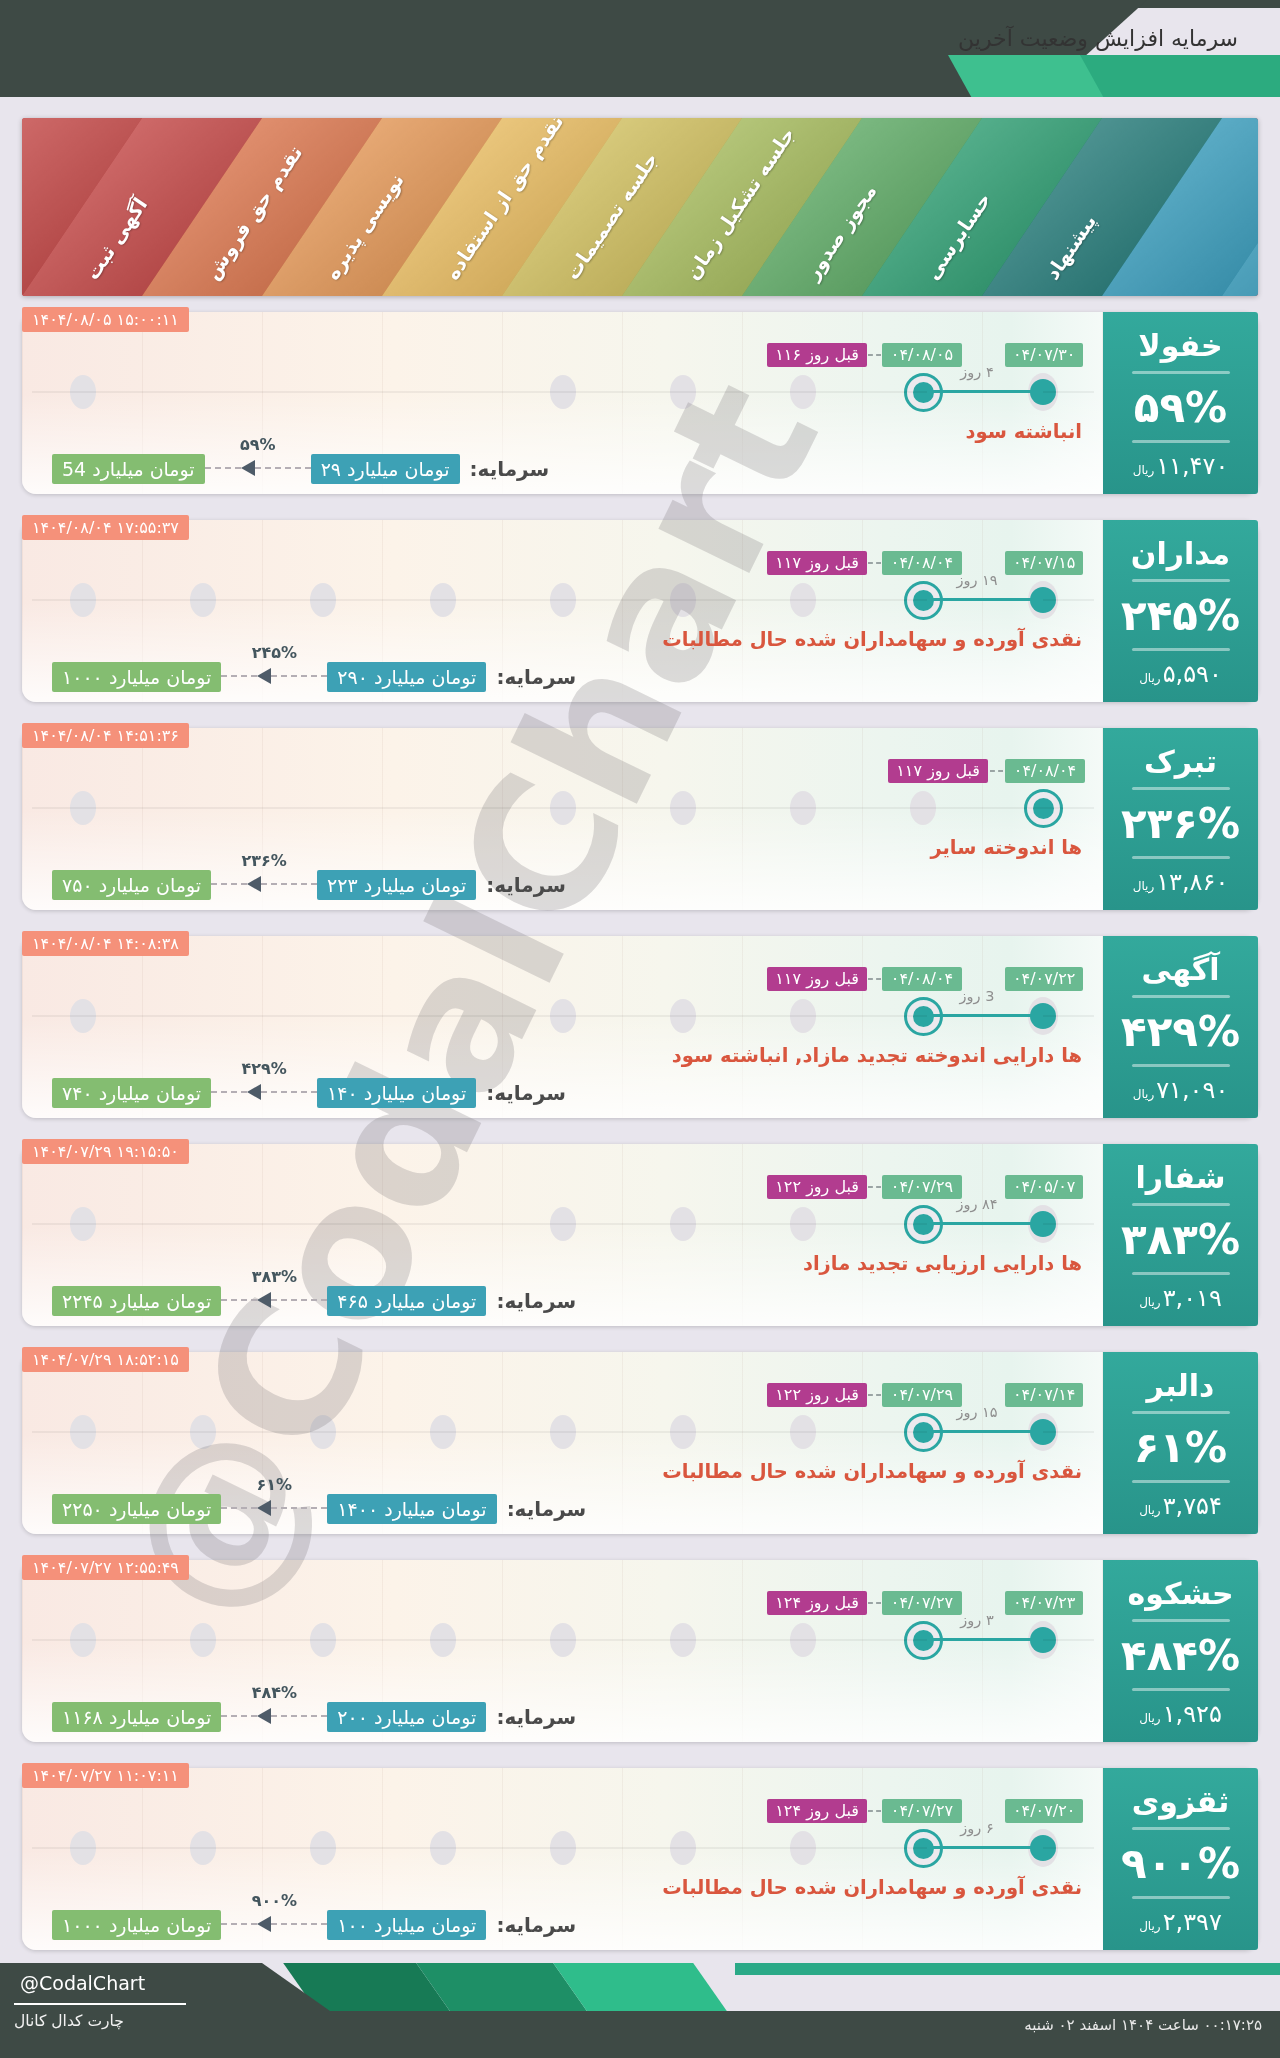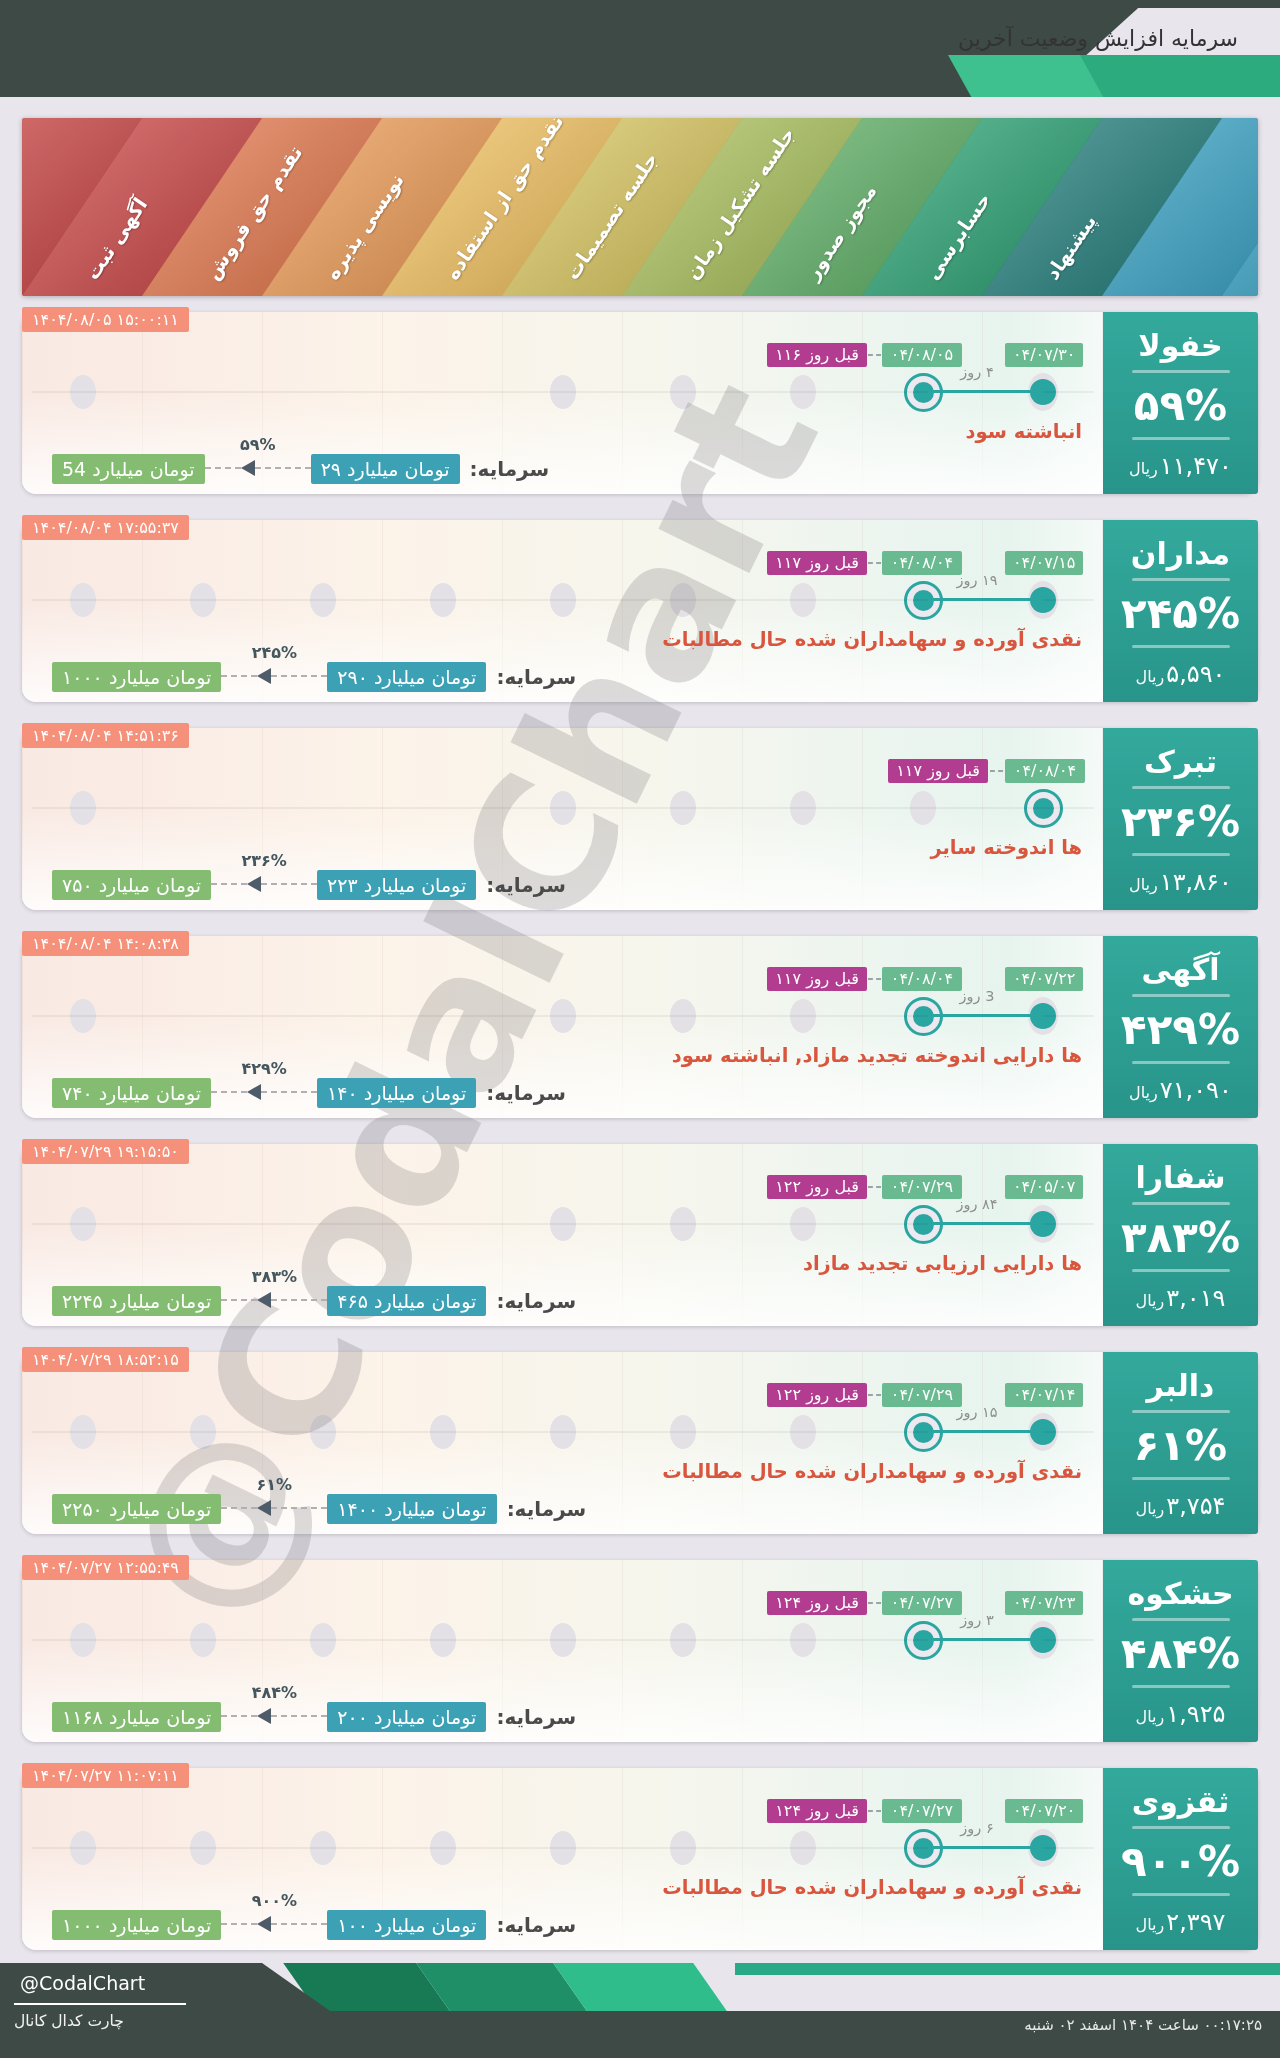--- a/index.html
+++ b/index.html
@@ -76,21 +76,21 @@
            font-weight:bold;color:#44565e;direction:ltr;}
   .cap-label{margin-left:10px;font-size:20px;font-weight:600;color:#4a4a4a;direction:rtl;}
 
   .panel{position:absolute;right:0;top:0;width:155px;height:100%;border-radius:0 3px 3px 0;
          background:linear-gradient(180deg,#33a99c,#28948a);display:flex;flex-direction:column;
          align-items:center;justify-content:space-between;padding:16px 0 14px 0;box-sizing:border-box;}
   .p-name{font-size:30px;font-weight:bold;color:#fff;}
   .p-div{width:98px;height:3px;border-radius:2px;background:rgba(255,255,255,.45);}
   .p-pct{font-size:42px;font-weight:bold;color:#fff;direction:ltr;}
   .p-price{display:flex;direction:ltr;align-items:baseline;gap:2px;color:#fff;}
-  .p-rial{font-size:16px;margin-top:12px;}
+  .p-rial{font-size:12px;margin-top:12px;}
   .p-price-val{font-size:24px;}
 
   
   .watermark{position:absolute;left:470px;top:1000px;z-index:3;
              transform:translate(-50%,-50%) rotate(-64deg);
              font-size:185px;font-weight:bold;white-space:nowrap;color:rgba(125,118,122,.26);}
 
   
   .footer{position:absolute;left:0;top:1960px;width:1280px;height:98px;}
   .f-tealbar{position:absolute;left:735px;right:0;top:3px;height:12px;background:#2aa987;}

